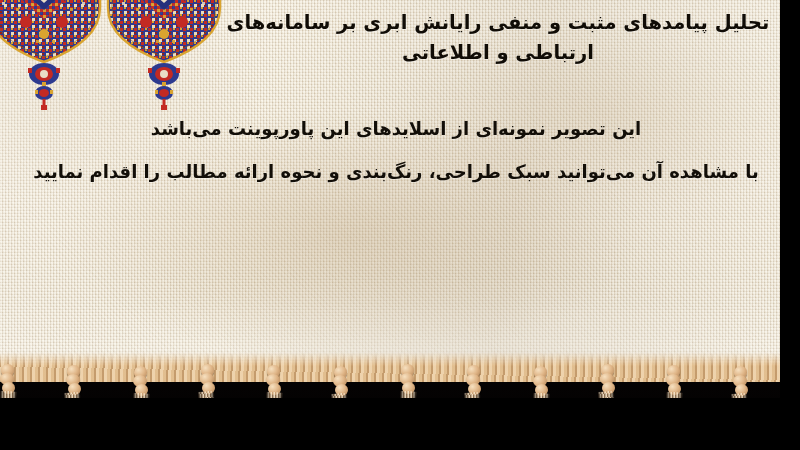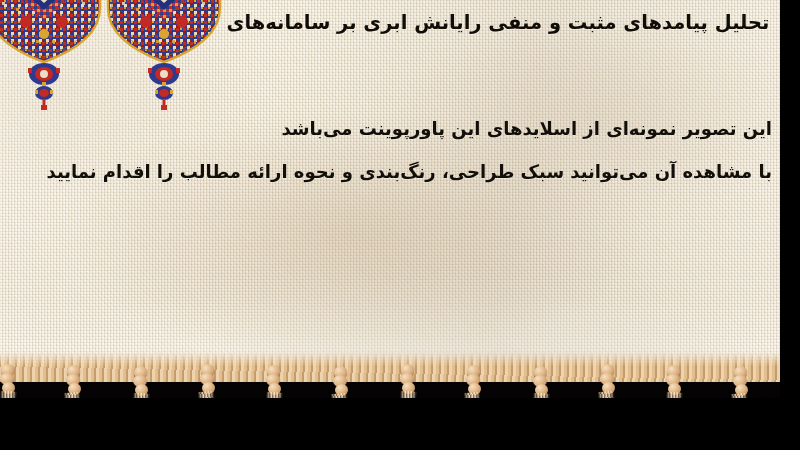--- a/index.html
+++ b/index.html
@@ -124,21 +124,21 @@
     font-size: 19.5px;
     font-weight: bold;
     line-height: 30px;
     letter-spacing: 0px;
     text-shadow: 0 1px 0 rgba(255,255,255,0.30);
   }
   .body-block {
     position: absolute;
     left: 40px; top: 108px;
     width: 752px;
-    text-align: right;
+    text-align: center;
     color: #120e08;
     font-size: 18px;
     font-weight: bold;
     line-height: 41px;
     text-shadow: 0 1px 0 rgba(255,255,255,0.28);
   }
   .body-line { white-space: nowrap; }
   .body-line.l1 { padding-bottom: 2px; }
 </style>
 </head>
@@ -282,20 +282,21 @@
         <rect x="-9" y="22" width="3" height="4" fill="#d9a430"></rect>
         <rect x="6" y="22" width="3" height="4" fill="#d9a430"></rect>
         <rect x="-1.5" y="31" width="3" height="6" fill="#c32a23"></rect>
         <rect x="-3" y="37" width="6" height="5" fill="#c32a23"></rect>
       </g>
     </svg>
   </div>
 
   <div class="title-block">
     <div>تحلیل پیامدهای مثبت و منفی رایانش ابری بر سامانه‌های</div>
+    <div>ارتباطی و اطلاعاتی</div>
   </div>
 
   <div class="body-block">
     <div class="body-line l1">این تصویر نمونه‌ای از اسلایدهای این پاورپوینت می‌باشد</div>
     <div class="body-line">با مشاهده آن می‌توانید سبک طراحی، رنگ‌بندی و نحوه ارائه مطالب را اقدام نمایید</div>
   </div>
 
   <div class="black-field"></div>
   <div class="fringe-band"></div>
   <div id="tassels">

